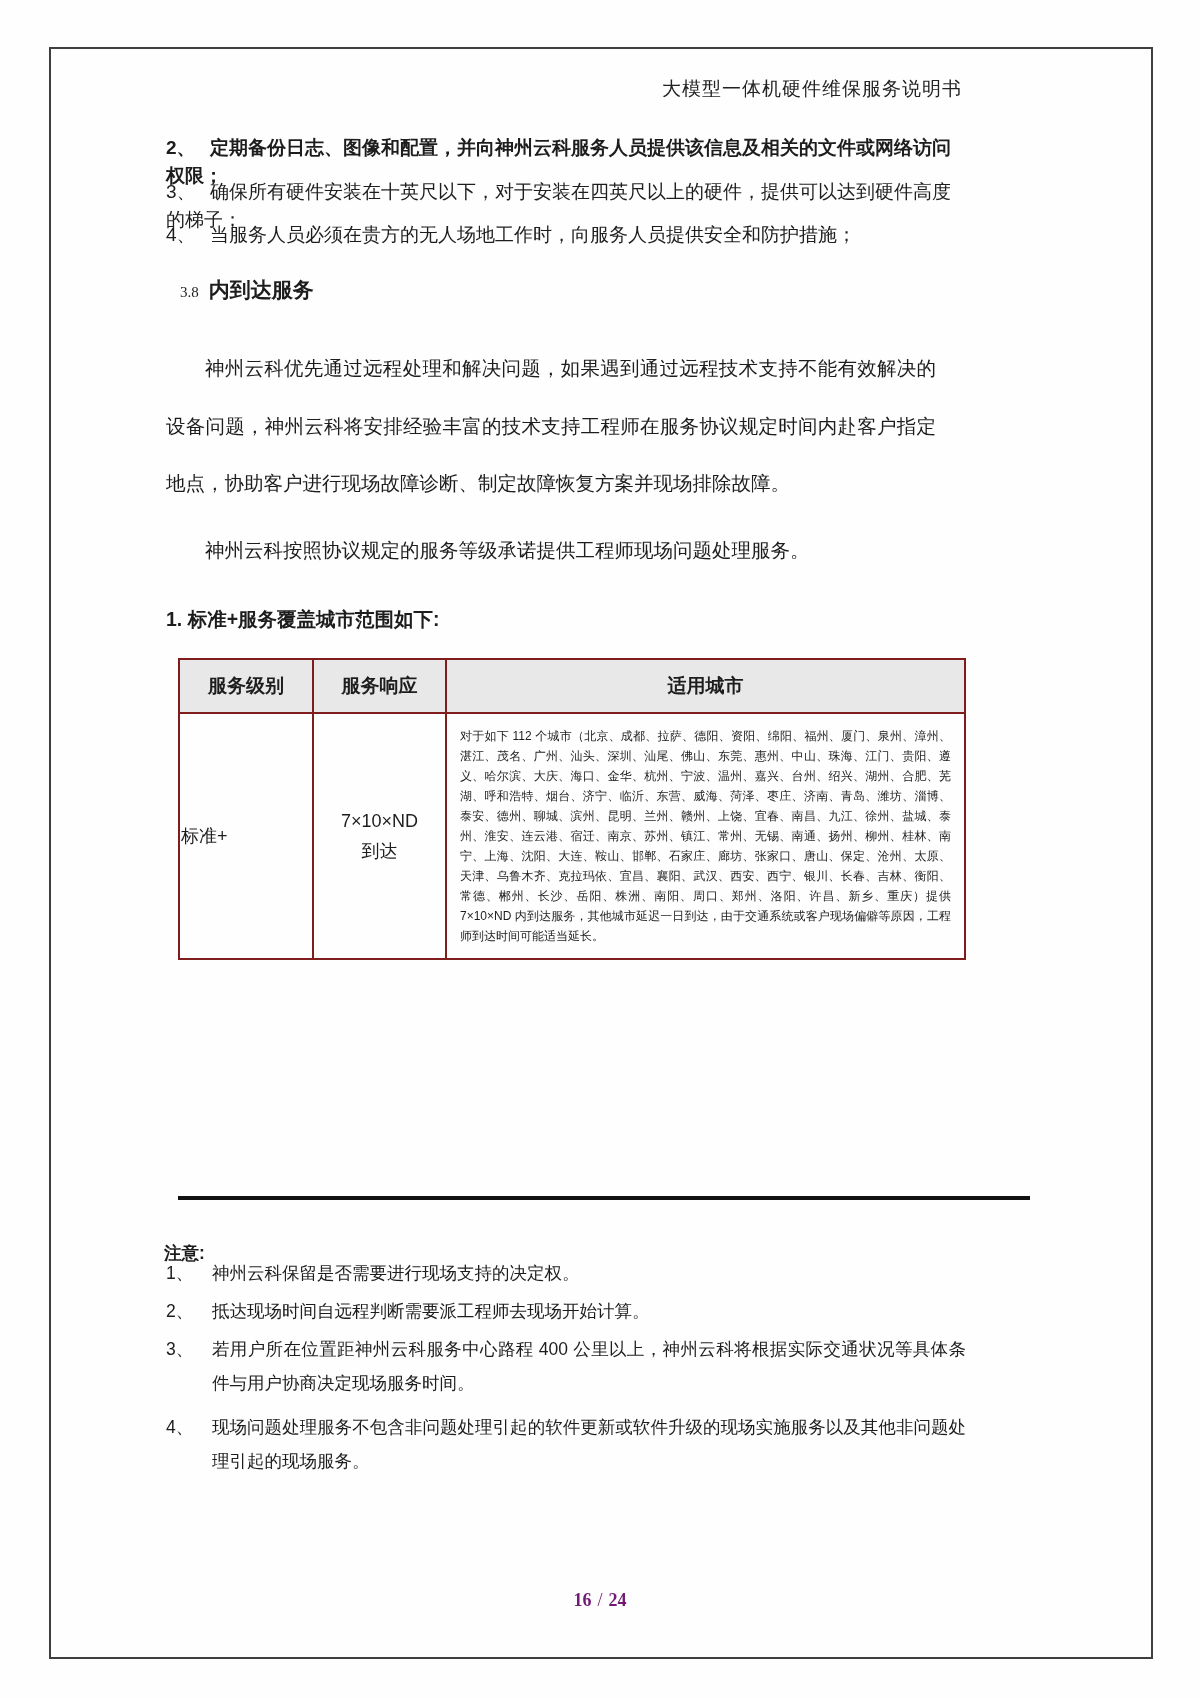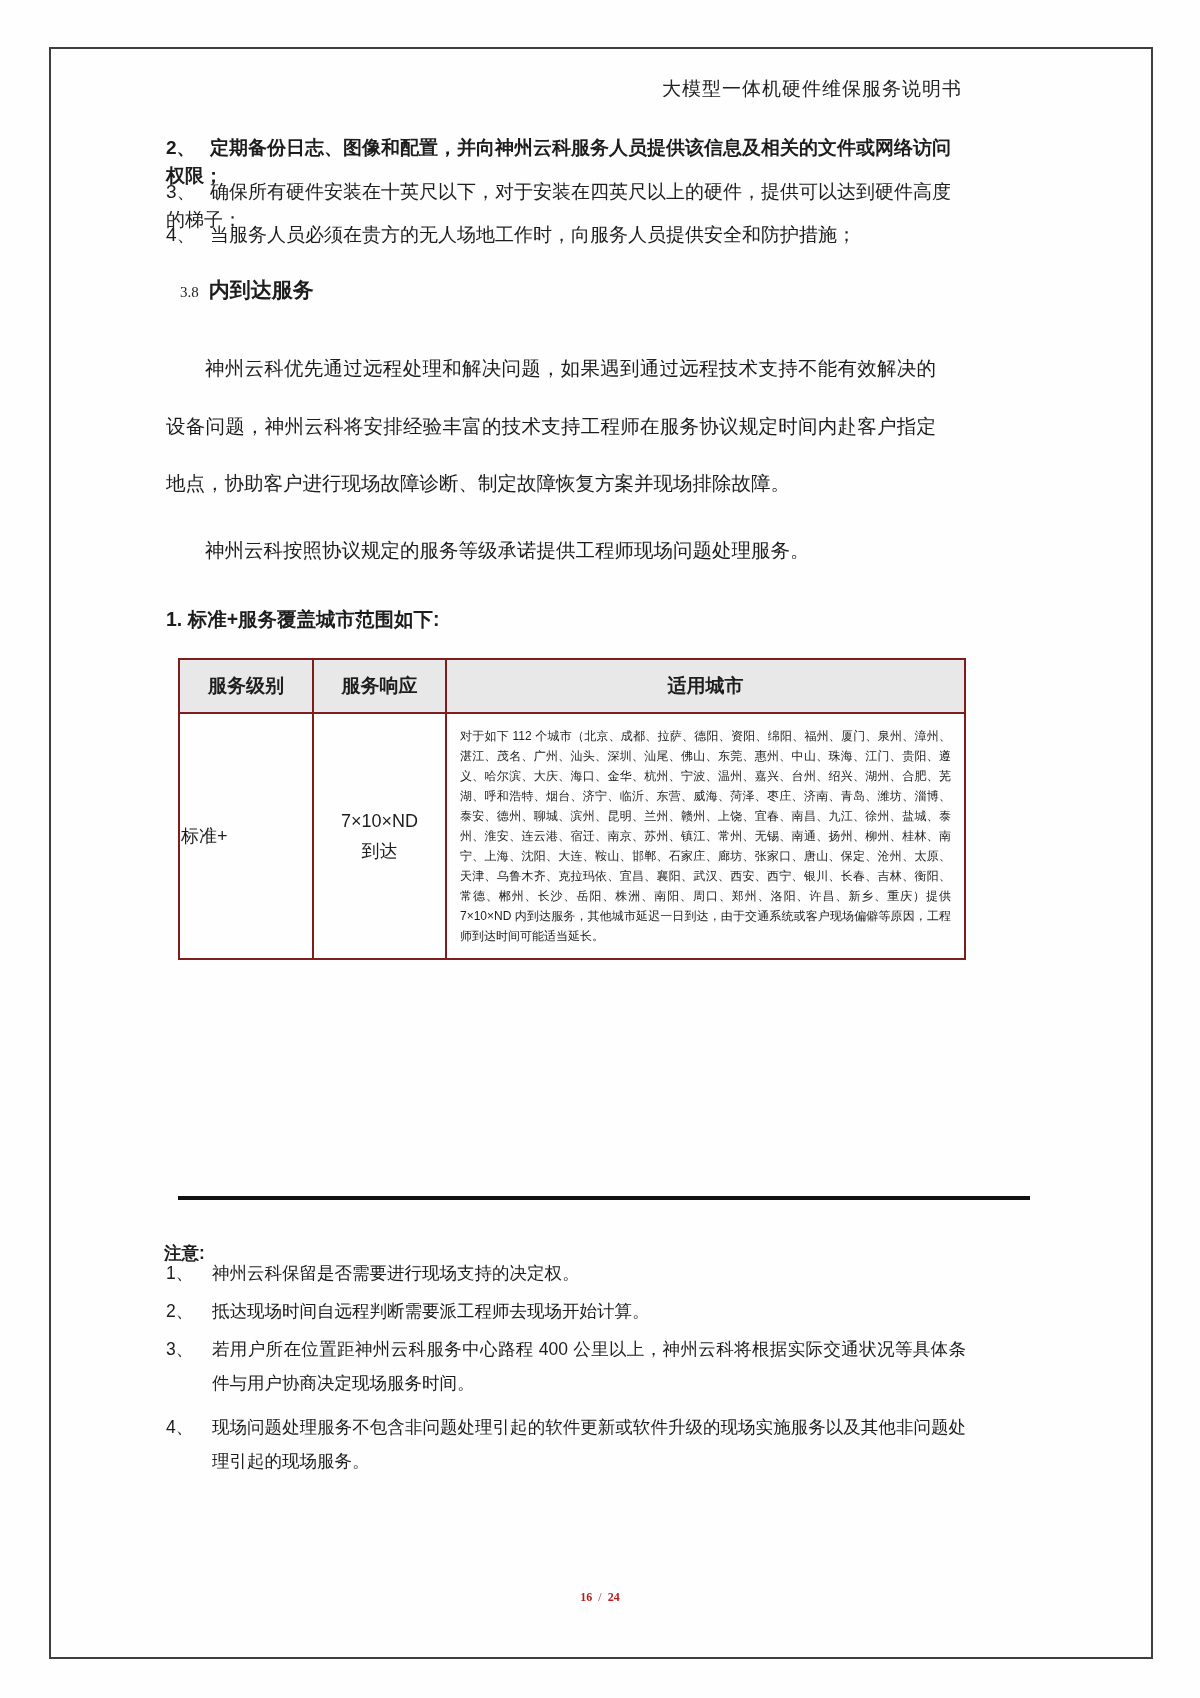--- a/index.html
+++ b/index.html
@@ -152,23 +152,23 @@
   .note-2 { top: 1294px; }
   .note-3 { top: 1332px; }
   .note-4 { top: 1410px; }
   .doc-footer {
     position: absolute;
     left: 0;
     top: 1590px;
     width: 1200px;
     text-align: center;
     font-family: "Liberation Serif", serif;
-    font-size: 12px;
-    font-weight: bold;
-    color: #b91c1c;
+    font-size: 18px;
+    font-weight: bold;
+    color: #701a75;
   }
   .doc-footer .sep {
     font-weight: normal;
     padding: 0 6px;
   }
 </style>
 </head>
 <body>
 
 <div class="page">

